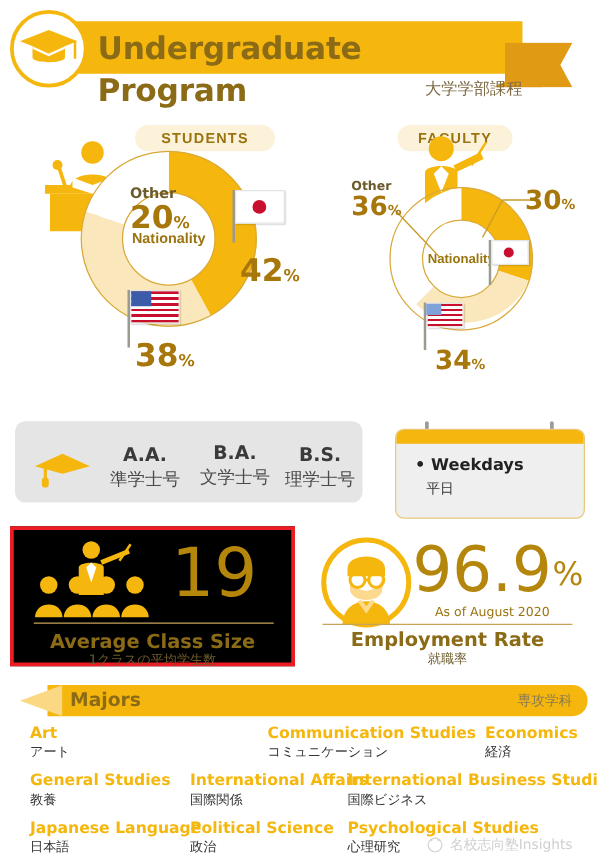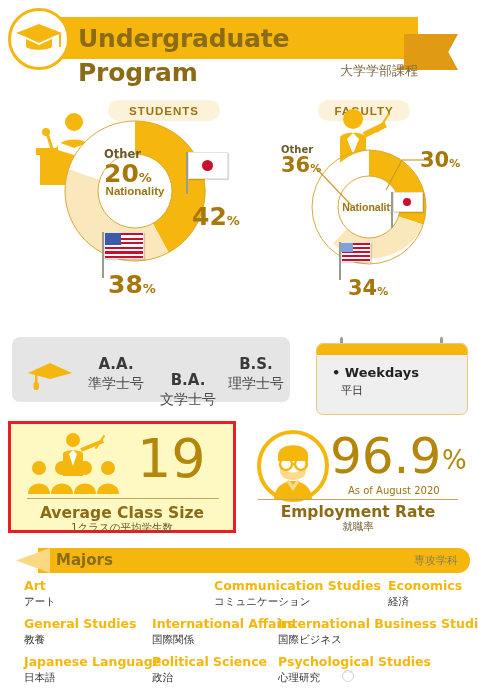--- a/index.html
+++ b/index.html
@@ -66,21 +66,21 @@
     border:1px solid #E8C97A;border-radius:7px;box-sizing:border-box;overflow:hidden;}
   .wk-top{position:absolute;left:0;top:0;width:100%;height:11px;background:#F5B70D;}
   .wk-ring{position:absolute;width:3px;height:13px;background:#9b9b9b;border-radius:2px;top:0;}
   .wk-en{position:absolute;left:16px;top:28px;font-size:13px;font-weight:bold;color:#222;
     font-family:"DejaVu Sans",sans-serif;}
   .wk-jp{position:absolute;left:25px;top:46px;font-size:11px;color:#333;
     font-family:"DejaVu Sans",sans-serif;}
 
   
   .stat-class{position:absolute;left:8px;top:421px;width:228px;height:112px;
-    border:3px solid #ED1C24;box-sizing:border-box;background:#fef9c3;}
+    border:3px solid #ED1C24;box-sizing:border-box;background:#000000;}
   .stat-emp{position:absolute;left:244px;top:421px;width:228px;height:112px;}
 
   .num-big{position:absolute;color:#B4860B;font-family:"DejaVu Sans",sans-serif;
     font-weight:normal;line-height:1;}
   .divider{position:absolute;height:1px;background:#C7A45A;}
   .stat-en{position:absolute;width:100%;text-align:center;font-size:15.5px;font-weight:bold;
     color:#8C6B16;font-family:"DejaVu Sans",sans-serif;}
   .stat-jp{position:absolute;width:100%;text-align:center;font-size:10.5px;color:#6b5a2a;
     font-family:"DejaVu Sans",sans-serif;}
   .asof{position:absolute;font-size:10px;color:#9A7410;font-family:"DejaVu Sans",sans-serif;}
@@ -236,21 +236,21 @@
   <div class="degrees">
     <svg style="position:absolute;left:14px;top:20px;width:48px;height:34px;" viewBox="0 0 48 34">
       <polygon points="24,6 46,16 24,22 2,16" fill="#F5B70D"></polygon>
       <rect x="9" y="16" width="2.5" height="10" fill="#F5B70D"></rect>
       <rect x="7.5" y="25" width="5.5" height="8" rx="2.5" fill="#F5B70D"></rect>
     </svg>
     <div class="deg-item" style="left:68px;top:18px;">
       <div class="deg-en">A.A.</div>
       <div class="deg-jp">準学士号</div>
     </div>
-    <div class="deg-item" style="left:140px;top:34px;">
+    <div class="deg-item" style="left:140px;top:16px;">
       <div class="deg-en">B.A.</div>
       <div class="deg-jp">文学士号</div>
     </div>
     <div class="deg-item" style="left:208px;top:18px;">
       <div class="deg-en">B.S.</div>
       <div class="deg-jp">理学士号</div>
     </div>
   </div>
 
   <div class="weekdays">
@@ -355,15 +355,16 @@
       <div class="mjp">心理研究</div>
     </div>
   </div>
 
   <div class="watermark">
     <svg width="16" height="14" viewBox="0 0 16 14">
       <circle cx="8" cy="8" r="5.5" fill="none" stroke="#d4d4d4" stroke-width="1"></circle>
       <circle cx="5" cy="4" r="1" fill="#d4d4d4"></circle>
       <circle cx="11" cy="4" r="1" fill="#d4d4d4"></circle>
     </svg>
+    <span>名校志向塾Insights</span>
   </div>
 
 </div>
 
 </body></html>

